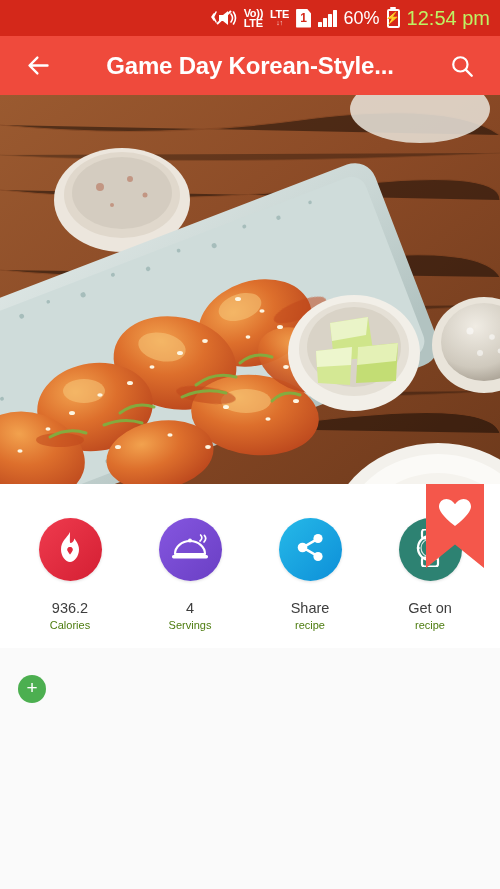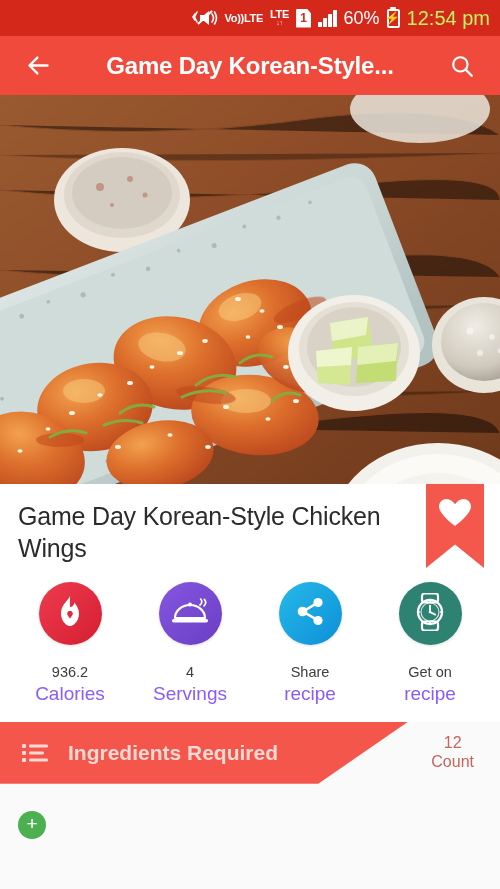--- a/index.html
+++ b/index.html
@@ -14,21 +14,21 @@
   
   .status-bar {
     height:36px; background:#d4281a;
     display:flex; align-items:center; justify-content:flex-end;
     padding:0 10px 0 0; gap:7px;
   }
   .sb-ic { display:flex; align-items:center; color:#fff; }
   .sb-vol { position:relative; width:26px; height:20px; }
   .sb-vol svg { display:block; }
   .sb-stack {
-    display:flex; flex-direction:row; 
+    display:flex; flex-direction:column; 
     line-height:0.95; color:#fff; font-weight:bold;
   }
   .sb-stack .t { font-size:11px; letter-spacing:-0.3px; }
   .sb-stack .b { font-size:11px; letter-spacing:-0.3px; }
   .sb-lte2 { display:flex; flex-direction:column; align-items:center; line-height:0.95; color:#fff; }
   .sb-lte2 .t { font-size:11px; font-weight:bold; letter-spacing:-0.3px; }
   .sb-lte2 .b { font-size:7px; opacity:0.85; letter-spacing:-0.3px; }
   .sim1 {
     width:15px; height:19px; background:#fff; color:#d4281a;
     font-size:12px; font-weight:bold; display:flex; align-items:center; justify-content:center;
@@ -93,21 +93,21 @@
   .action-circle {
     width:63px; height:63px; border-radius:50%;
     display:flex; align-items:center; justify-content:center;
     box-shadow:0 1px 3px rgba(0,0,0,0.13);
   }
   .c-cal   { background:linear-gradient(135deg,#ef3b4e 0%,#d41f33 100%); }
   .c-serv  { background:linear-gradient(135deg,#8556e0 0%,#6a3fc4 100%); }
   .c-share { background:linear-gradient(135deg,#26b9e8 0%,#0d8fd8 100%); }
   .c-watch { background:#2d8272; }
   .action-v { margin-top:18px; font-size:14.5px; color:#3d3d3d; text-align:center; line-height:1.28; }
-  .action-l { font-size:19px; color:#8b5cf6; text-align:center; line-height:1.28; }
+  .action-l { font-size:11px; color:#4d7c0f; text-align:center; line-height:1.28; }
 
   
   .ing-section { background:#fafafa; }
   .banner-wrap { position:relative; height:62px; background:#fafafa; display:flex; align-items:center; }
   .banner {
     position:absolute; left:0; top:0; height:62px; width:408px;
     background:#f4564b;
     clip-path: polygon(0 0, 100% 0, 78% 100%, 0 100%);
     display:flex; align-items:center; padding-left:22px; gap:20px;
   }
@@ -367,21 +367,20 @@
           <path d="M430 436 q18 -6 34 -2"></path>
         </g>
       </g>
 
       <ellipse cx="420" cy="14" rx="70" ry="34" fill="#eae5dc" opacity="0.85"></ellipse>
     </svg>
   </div>
 
   <div class="recipe-card">
     <div class="recipe-head">
-      <div class="recipe-title">Game Day Korean-Style Chicken Wings</div>
 
       <div class="ribbon">
         <span>
           <svg width="34" height="30" viewBox="0 0 34 30">
             <path d="M17 28 C4 18 1 12 1 8.5 C1 4 4.5 1 8.5 1 C12 1 15 3.4 17 6.2 C19 3.4 22 1 25.5 1 C29.5 1 33 4 33 8.5 C33 12 30 18 17 28 Z" fill="#ffffff"></path>
           </svg>
         </span>
       </div>
     </div>
 
@@ -446,39 +445,20 @@
           </span>
         </div>
         <div class="action-v">Get on</div>
         <div class="action-l">recipe</div>
       </div>
 
     </div>
   </div>
 
   <div class="ing-section">
-    <div class="banner-wrap">
-      <div class="banner">
-        <span class="banner-icon">
-          <svg width="26" height="22" viewBox="0 0 26 22">
-            <rect x="0" y="2" width="4" height="4" rx="1" fill="#ffd9d4"></rect>
-            <rect x="0" y="9" width="4" height="4" rx="1" fill="#ffd9d4"></rect>
-            <rect x="0" y="16" width="4" height="4" rx="1" fill="#ffd9d4"></rect>
-            <rect x="7" y="2.6" width="19" height="3" rx="1.4" fill="#ffd9d4"></rect>
-            <rect x="7" y="9.6" width="15" height="3" rx="1.4" fill="#ffd9d4"></rect>
-            <rect x="7" y="16.6" width="19" height="3" rx="1.4" fill="#ffd9d4"></rect>
-          </svg>
-        </span>
-        <span class="banner-title">Ingredients Required</span>
-      </div>
-      <div class="banner-count">
-        <span class="n">12</span>
-        <span class="c">Count</span>
-      </div>
-    </div>
 
     <div class="ing-row">
       <span class="plus-btn">
           <span>+</span>
         </span>
     </div>
   </div>
 
 </div>
 

